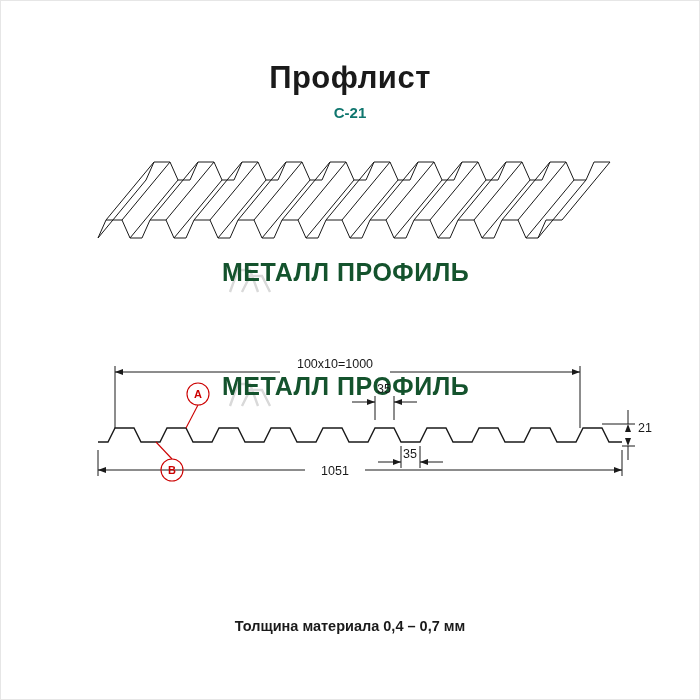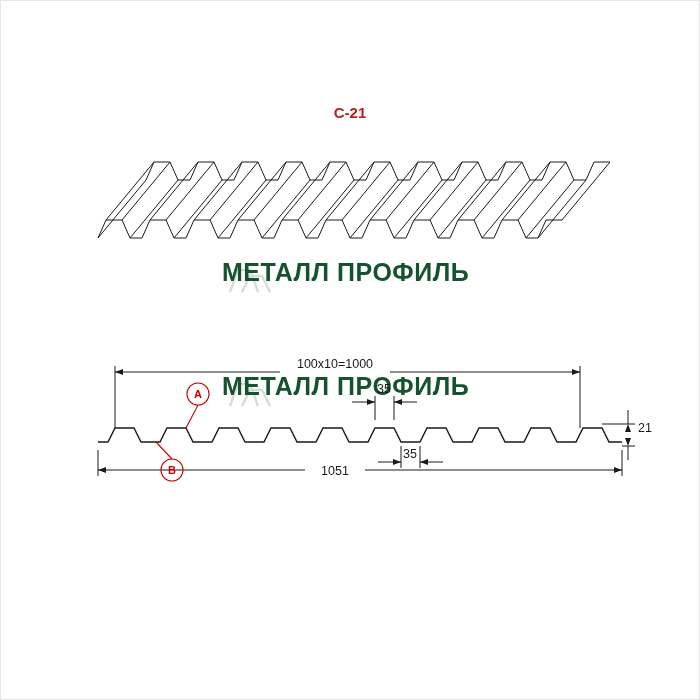--- a/index.html
+++ b/index.html
@@ -39,21 +39,21 @@
     letter-spacing: 0.5px;
     color: #1a1a1a;
   }
   .subtitle {
     position: absolute;
     left: 0; right: 0;
     top: 104px;
     text-align: center;
     font-size: 15px;
     font-weight: bold;
-    color: #b91c1c;
+    color: #0f766e;
   }
   .footer-note {
     position: absolute;
     left: 0; right: 0;
     top: 618px;
     text-align: center;
     font-size: 14.5px;
     font-weight: bold;
     color: #1a1a1a;
   }
@@ -105,20 +105,21 @@
   .redtext { fill: #cc0000; font-family: "Liberation Sans", sans-serif; font-size: 11px; font-weight: bold; }
   .dim { font-family: "Liberation Sans", sans-serif; font-size: 12.5px; fill: #1a1a1a; }
 </style>
 </head>
 <body>
 
 <div class="page">
 
   <div class="frame-border"></div>
 
+  <div class="title">Профлист</div>
   <div class="subtitle">С-21</div>
 
   <div class="art-3d">
     <svg width="530" height="120" viewBox="0 0 530 120">
 
       <g class="ln thin">
 
         <path d="M 58 30 L 66 12 L 82 12 L 90 30 L 102 30 L 110 12 L 126 12 L 134 30 L 146 30
                  L 154 12 L 170 12 L 178 30 L 190 30 L 198 12 L 214 12 L 222 30 L 234 30
                  L 242 12 L 258 12 L 266 30 L 278 30 L 286 12 L 302 12 L 310 30 L 322 30
@@ -265,14 +266,15 @@
 
       <g>
         <circle cx="82" cy="120" r="11" class="red"></circle>
         <path class="red" d="M 82 109 L 66 92"></path>
         <text class="redtext" x="82" y="124" text-anchor="middle">B</text>
       </g>
 
     </svg>
   </div>
 
+  <div class="footer-note">Толщина материала 0,4 – 0,7 мм</div>
 
 </div>
 
 </body></html>

